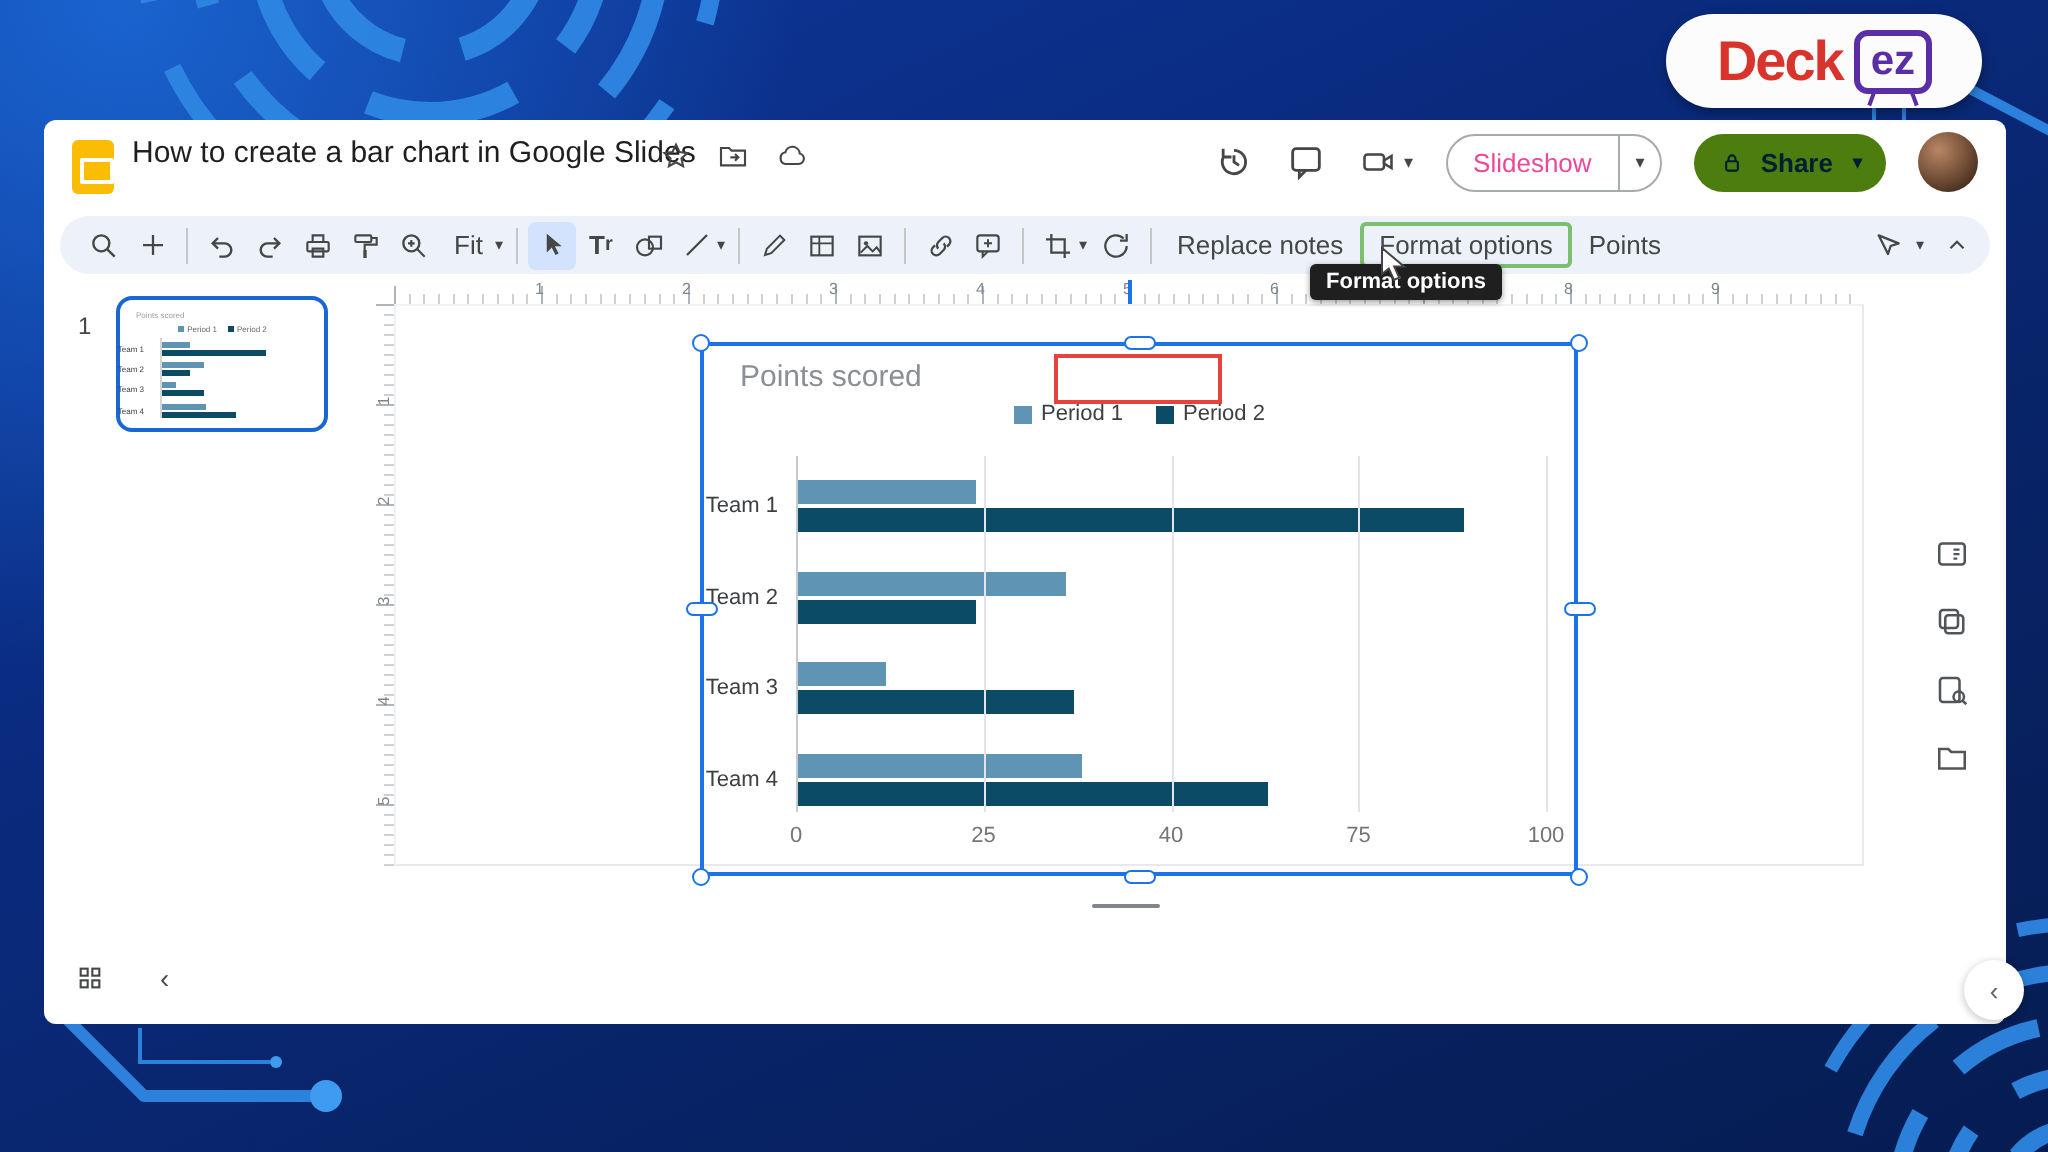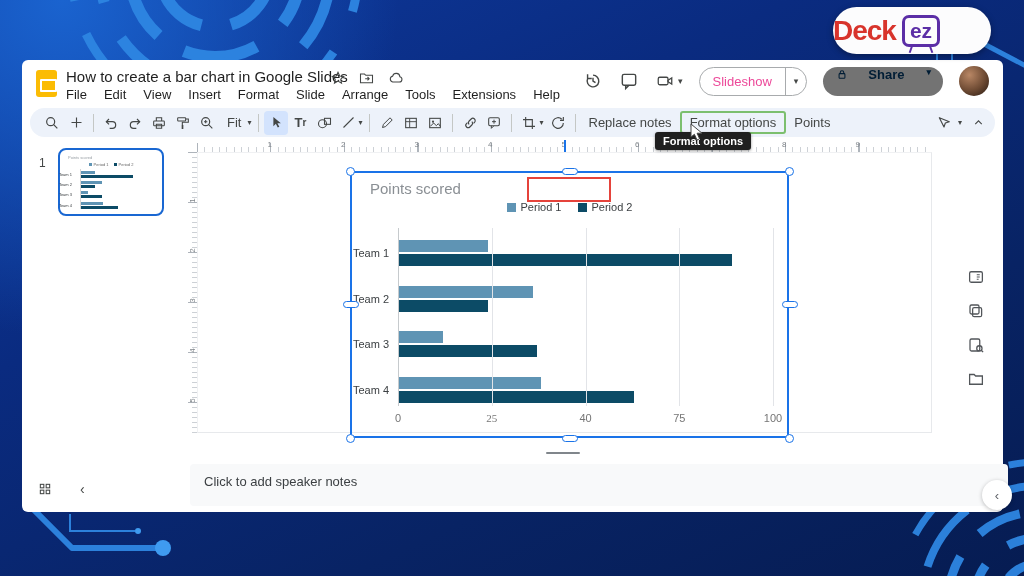--- a/index.html
+++ b/index.html
@@ -5,21 +5,21 @@
   *{margin:0;padding:0;box-sizing:border-box}
   body{width:1024px;height:576px;font-family:"Liberation Sans",sans-serif;overflow:hidden}
   .stage{position:relative;width:1024px;height:576px;background:
     radial-gradient(circle at 6% 0%, #1a63cf 0%, rgba(26,99,207,0) 30%),
     linear-gradient(155deg,#0e3a9e 0%,#0a2b80 35%,#082364 70%,#061c52 100%);overflow:hidden}
   svg{display:block}
   .deco{position:absolute;left:0;top:0;pointer-events:none}
 
   
   .brand{position:absolute;left:833px;top:7px;width:158px;height:47px;background:#fcfcfd;border-radius:24px;
-    display:flex;align-items:center;justify-content:flex-start;gap:6px;box-shadow:0 2px 6px rgba(0,0,0,.35);z-index:5}
+    display:flex;align-items:center;justify-content:center;gap:6px;box-shadow:0 2px 6px rgba(0,0,0,.35);z-index:5}
   .brand .deck{font-size:28px;font-weight:800;color:#d8342c;letter-spacing:-1px}
   .brand .ezwrap{position:relative;display:flex;flex-direction:column;align-items:center}
   .brand .ez{border:3px solid #5b2ea6;border-radius:7px;padding:0 5px;font-size:21px;font-weight:800;color:#5b2ea6;line-height:26px}
   .brand .leg{position:absolute;top:30px;width:2px;height:8px;background:#5b2ea6}
   .brand .leg.l{transform:rotate(20deg);left:8px}
   .brand .leg.r{transform:rotate(-20deg);right:8px}
 
   
   .window{position:absolute;left:22px;top:60px;width:981px;height:452px;background:#fff;border-radius:6px;z-index:3}
 
@@ -27,21 +27,21 @@
   .slides-icon{position:absolute;left:14px;top:10px;width:21px;height:27px;background:#fbbc04;border-radius:3px}
   .slides-icon::after{content:"";position:absolute;left:4px;top:9px;width:13px;height:9px;border:2px solid #fff;border-radius:1px}
   .doc-title{position:absolute;left:44px;top:8px;font-size:15px;color:#1f1f1f;white-space:nowrap}
   .title-icons{position:absolute;left:308px;top:10px;display:flex;gap:12px;color:#444746}
   .menu-row{position:absolute;left:44px;top:27px;display:flex;gap:17px;font-size:13px;color:#1f1f1f}
   .menu-item{cursor:default}
   .hdr-right{position:absolute;right:14px;top:6px;display:flex;align-items:center;gap:16px;color:#444746}
   .btn-slideshow{display:flex;align-items:center;border:1px solid #a8abad;border-radius:15px;height:29px;background:#fff}
   .btn-slideshow .main{padding:0 13px;font-size:13px;color:#ec4899}
   .btn-slideshow .caret{border-left:1px solid #a8abad;padding:0 8px;font-size:9px;color:#444746;height:100%;display:flex;align-items:center}
-  .btn-share{display:flex;align-items:flex-start;gap:19px;background:#737373;border-radius:15px;height:29px;padding:0 12px;color:#001d35;font-size:13px;font-weight:bold}
+  .btn-share{display:flex;align-items:center;gap:7px;background:#4d7c0f;border-radius:15px;height:29px;padding:0 12px;color:#001d35;font-size:13px;font-weight:bold}
   .btn-share .caret{font-size:9px;margin-left:3px}
   .avatar{width:30px;height:30px;border-radius:50%;background:radial-gradient(circle at 35% 30%,#b98765,#6d4a33 55%,#241710)}
 
   
   .toolbar{position:absolute;left:8px;top:48px;width:965px;height:29px;background:#edf2fa;border-radius:15px;
     display:flex;align-items:center;padding:0 10px;color:#444746}
   .tb{display:flex;align-items:center;justify-content:center;width:24px;height:24px;border-radius:4px;flex:0 0 auto}
   .tb.sel{background:#d3e3fd}
   .tb-sep{width:1px;height:18px;background:#c4c7c5;margin:0 5px;flex:0 0 auto}
   .tb-caret{font-size:8px;color:#444746;margin:0 2px 0 -2px}
@@ -164,32 +164,20 @@
             <path d="M3 6h6l2 2h10v11H3z" fill="none" stroke="currentColor" stroke-width="1.6"></path>
             <path d="M10 13h6m-2.5-2.5L16 13l-2.5 2.5" fill="none" stroke="currentColor" stroke-width="1.6"></path>
           </svg>
         </span>
       <span>
           <svg width="18" height="16" viewBox="0 0 24 24">
             <path d="M7 18h10a4 4 0 0 0 .8-7.9A5.5 5.5 0 0 0 7 9.2 4.5 4.5 0 0 0 7 18z" fill="none" stroke="currentColor" stroke-width="1.6"></path>
           </svg>
         </span>
     </div>
-    <div class="menu-row">
-        <span class="menu-item">File</span>
-        <span class="menu-item">Edit</span>
-        <span class="menu-item">View</span>
-        <span class="menu-item">Insert</span>
-        <span class="menu-item">Format</span>
-        <span class="menu-item">Slide</span>
-        <span class="menu-item">Arrange</span>
-        <span class="menu-item">Tools</span>
-        <span class="menu-item">Extensions</span>
-        <span class="menu-item">Help</span>
-      </div>
 
     <div class="hdr-right">
       <span>
           <svg width="20" height="20" viewBox="0 0 24 24">
             <path d="M12 5a7 7 0 1 1-6.5 4.3M5.5 4v5h5" fill="none" stroke="currentColor" stroke-width="1.7"></path>
             <path d="M12 8v4l3 2" fill="none" stroke="currentColor" stroke-width="1.7"></path>
           </svg>
         </span>
       <span>
           <svg width="20" height="20" viewBox="0 0 24 24">
@@ -455,21 +443,21 @@
           <div class="cbar" style="top: 14px; height: 12px; width: 236.25px; background: rgb(12, 75, 102);"></div>
         </div>
         <div class="grid zero" style="left: 0px;"></div>
         <div class="grid" style="left: 93.75px;"></div>
         <div class="grid" style="left: 187.5px;"></div>
         <div class="grid" style="left: 281.25px;"></div>
         <div class="grid" style="left: 375px;"></div>
       </div>
     <div class="xticks" id="xticks">
         <div class="xtick" style="left: 0px;">0</div>
-        <div class="xtick" style="left: 93.75px; font-family: Liberation Serif, serif;">25</div>
+        <div class="xtick" style="left: 93.75px;">25</div>
         <div class="xtick" style="left: 187.5px;">40</div>
         <div class="xtick" style="left: 281.25px;">75</div>
         <div class="xtick" style="left: 375px;">100</div>
       </div>
 
     <div class="redbox"></div>
 
     <div class="side-icons">
       <span>
           <svg width="18" height="18" viewBox="0 0 24 24">
@@ -500,16 +488,15 @@
     <div class="grid-view">
         <svg width="14" height="14" viewBox="0 0 24 24">
           <rect x="4" y="4" width="6" height="6" fill="none" stroke="currentColor" stroke-width="1.8"></rect>
           <rect x="14" y="4" width="6" height="6" fill="none" stroke="currentColor" stroke-width="1.8"></rect>
           <rect x="4" y="14" width="6" height="6" fill="none" stroke="currentColor" stroke-width="1.8"></rect>
           <rect x="14" y="14" width="6" height="6" fill="none" stroke="currentColor" stroke-width="1.8"></rect>
         </svg>
       </div>
     <div class="film-collapse">‹</div>
     <div class="drag-handle"></div>
-    <div class="notes-box">Click to add speaker notes</div>
     <div class="float-btn">‹</div>
   </div>
 </div>
 
 </body></html>

